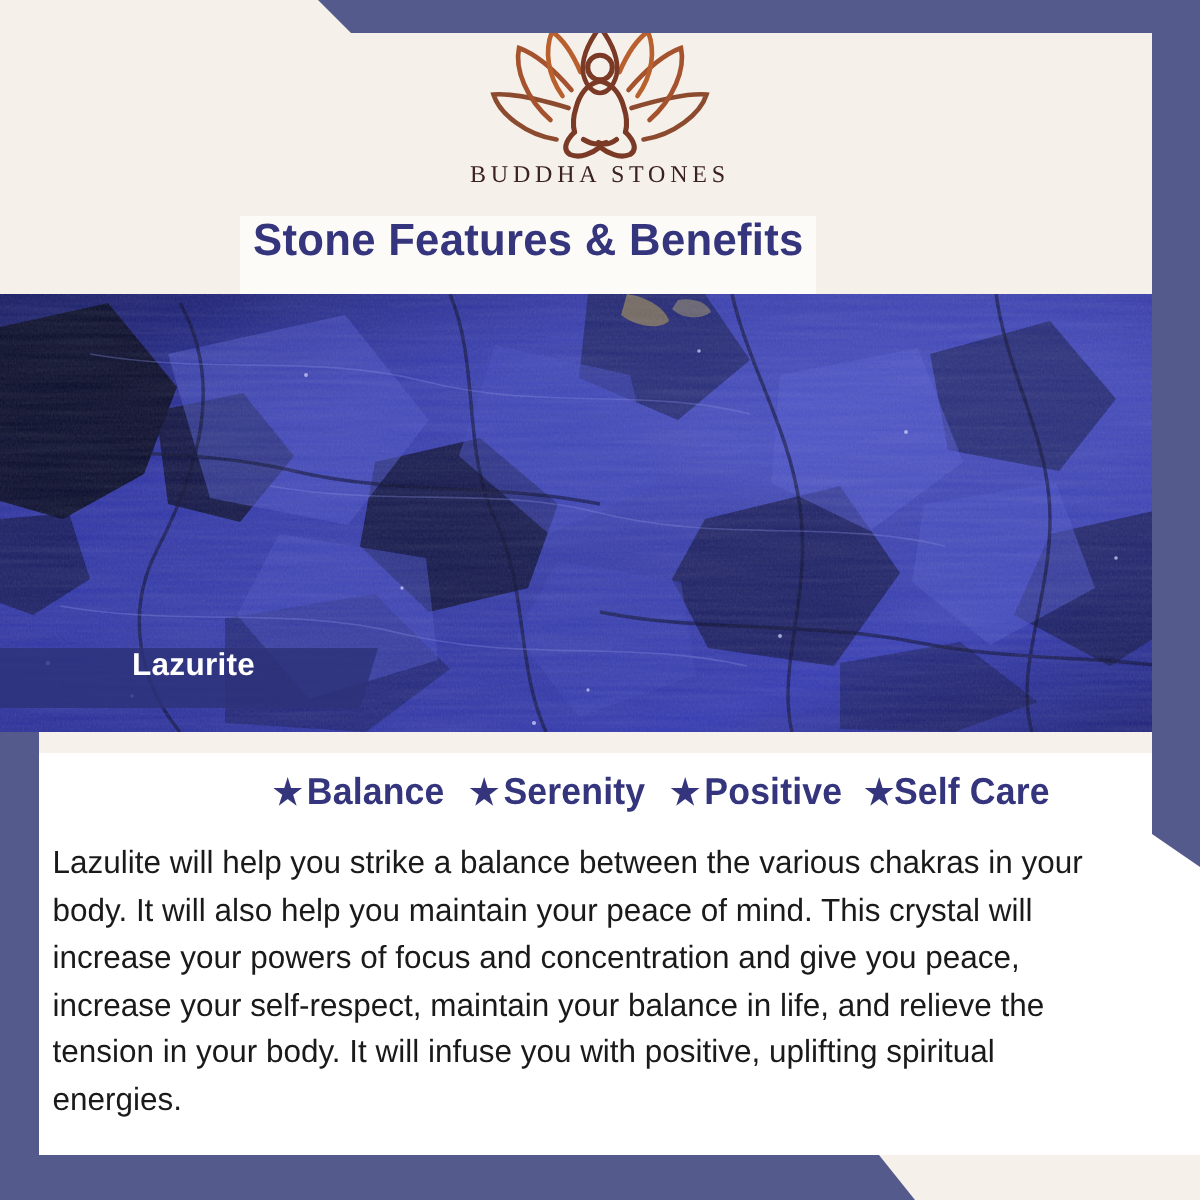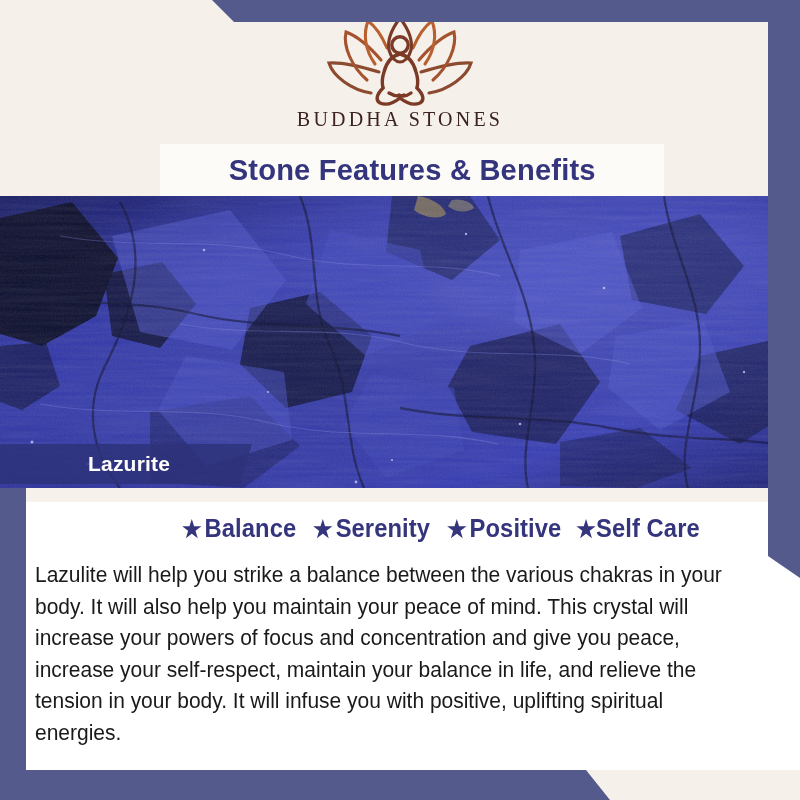--- a/index.html
+++ b/index.html
@@ -71,37 +71,36 @@
     text-align: center;
   }
   .logo-mark {
     display: block;
     margin: 0 auto;
   }
   .brand-name {
     display: block;
     margin-top: 2px;
     font-family: "Liberation Serif", serif;
-    font-size: 20px;
+    font-size: 16px;
     letter-spacing: 3.2px;
     color: #3b2220;
     font-weight: 400;
   }
 
   
   .title-banner {
     position: absolute;
     left: 160px;
     top: 144px;
-    width: 504px;
+    width: 384px;
     height: 52px;
     background: #fdfbf8;
     z-index: 5;
     display: flex;
-    align-items: center;
     justify-content: center;
   }
   .title-text {
     font-family: "Liberation Sans Narrow", "Liberation Sans", sans-serif;
     font-weight: 700;
     font-size: 30px;
     letter-spacing: 0.2px;
     color: #35357e;
     transform: scaleX(0.97);
     white-space: nowrap;
@@ -123,22 +122,21 @@
     position: absolute;
     left: 0;
     top: 432px;
     width: 252px;
     height: 40px;
     background: rgba(45,50,120,0.80);
     -webkit-clip-path: polygon(0 0, 252px 0, 240px 40px, 0 40px);
     clip-path: polygon(0 0, 252px 0, 240px 40px, 0 40px);
     z-index: 4;
     display: flex;
-    align-items: center;
-    margin-top: 12px;
+    align-items: flex-start;
   }
   .stone-name {
     padding-left: 88px;
     color: #ffffff;
     font-size: 21px;
     font-weight: 700;
     letter-spacing: 0.2px;
   }
 
   

